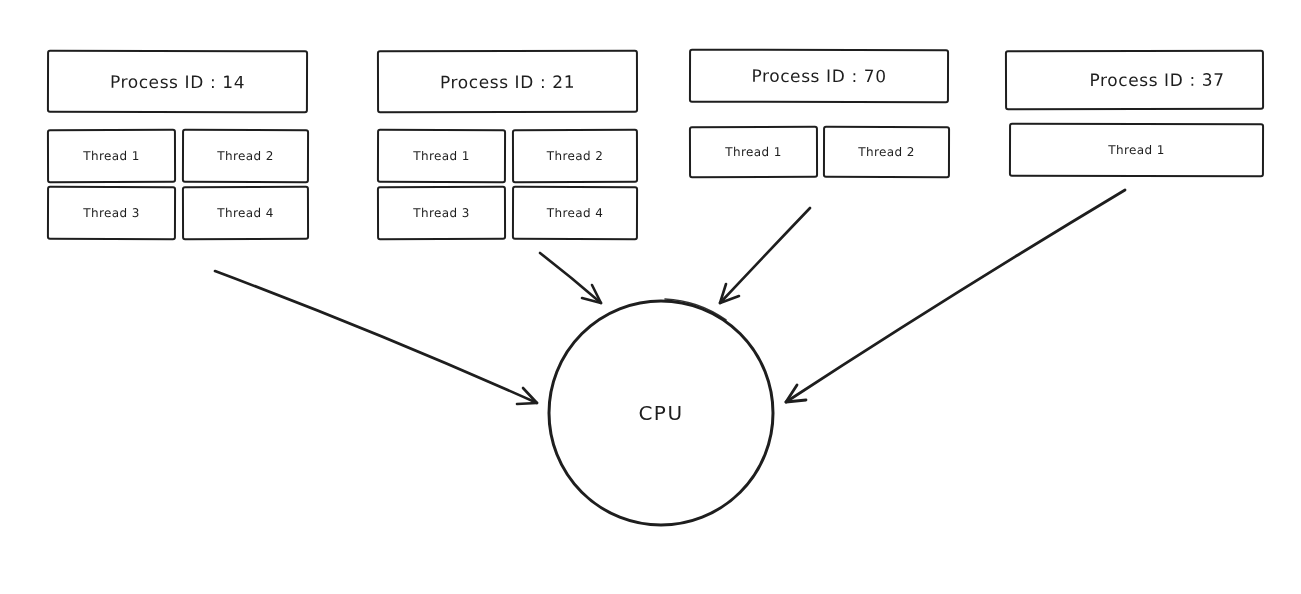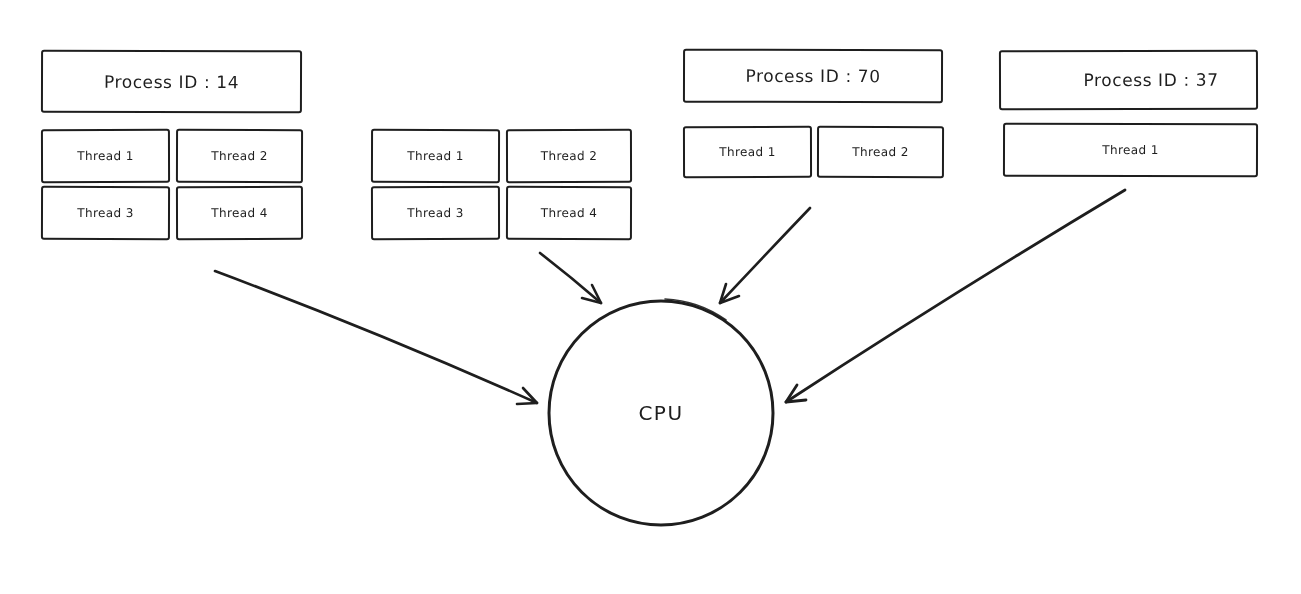--- a/index.html
+++ b/index.html
@@ -27,20 +27,21 @@
   .box {
     position: absolute;
     box-sizing: border-box;
     border: 2.5px solid #1e1e1e;
     border-radius: 3px;
     background: #ffffff;
     display: flex;
     align-items: center;
     justify-content: center;
     text-align: center;
+    margin-left: 6px;
   }
   .box.proc {
     font-size: 17px;
     letter-spacing: 0.6px;
   }
   .box.thread {
     font-size: 12px;
     letter-spacing: 0.4px;
   }
   
@@ -101,20 +102,23 @@
   <div class="box thread tilt-a" style="left:176px; top:129px; width:127px; height:54px;">
     <span>Thread 2</span>
   </div>
   <div class="box thread tilt-a" style="left:41px; top:186px; width:129px; height:54px;">
     <span>Thread 3</span>
   </div>
   <div class="box thread tilt-b" style="left:176px; top:186px; width:127px; height:54px;">
     <span>Thread 4</span>
   </div>
 
+  <div class="box proc tilt-b" style="left:371px; top:50px; width:261px; height:63px;">
+    <span>Process ID : 21</span>
+  </div>
   <div class="box thread tilt-a" style="left:371px; top:129px; width:129px; height:54px;">
     <span>Thread 1</span>
   </div>
   <div class="box thread tilt-b" style="left:506px; top:129px; width:126px; height:54px;">
     <span>Thread 2</span>
   </div>
   <div class="box thread tilt-b" style="left:371px; top:186px; width:129px; height:54px;">
     <span>Thread 3</span>
   </div>
   <div class="box thread tilt-a" style="left:506px; top:186px; width:126px; height:54px;">

